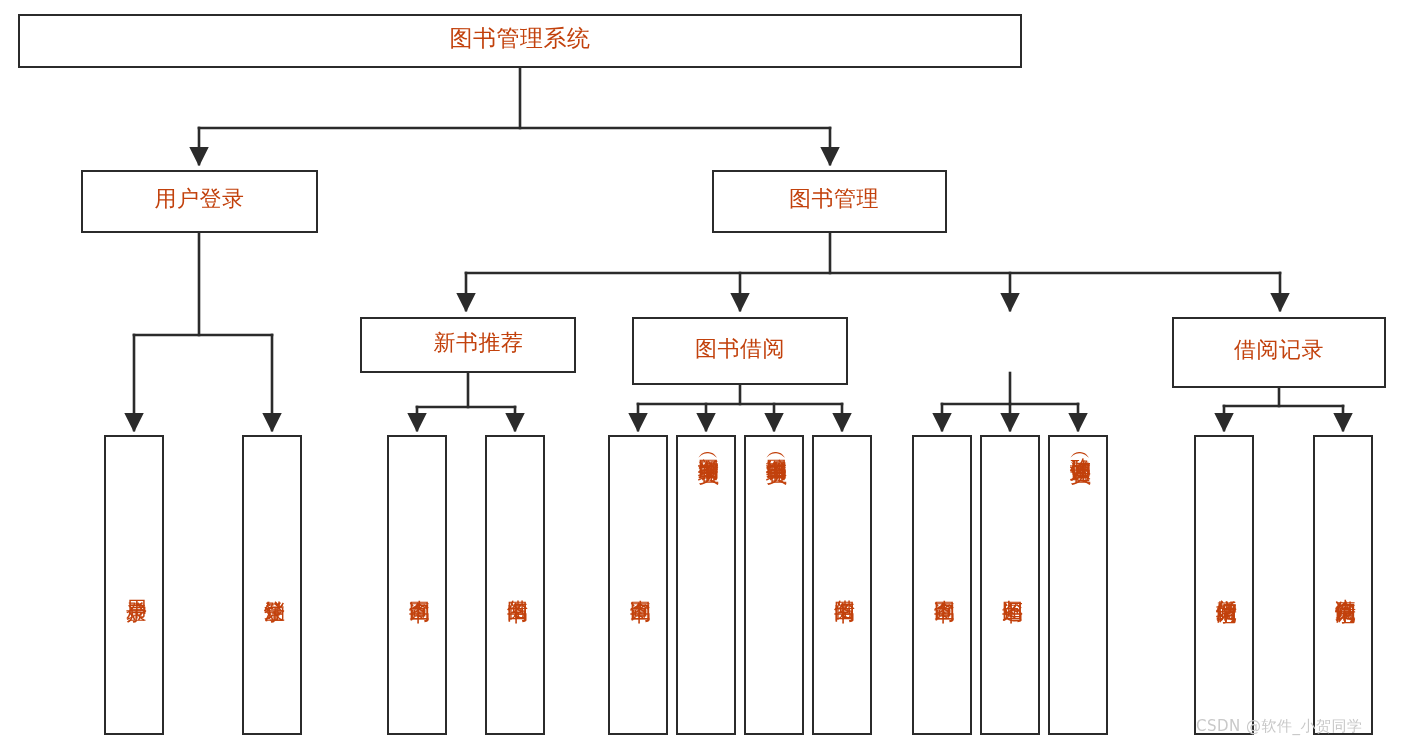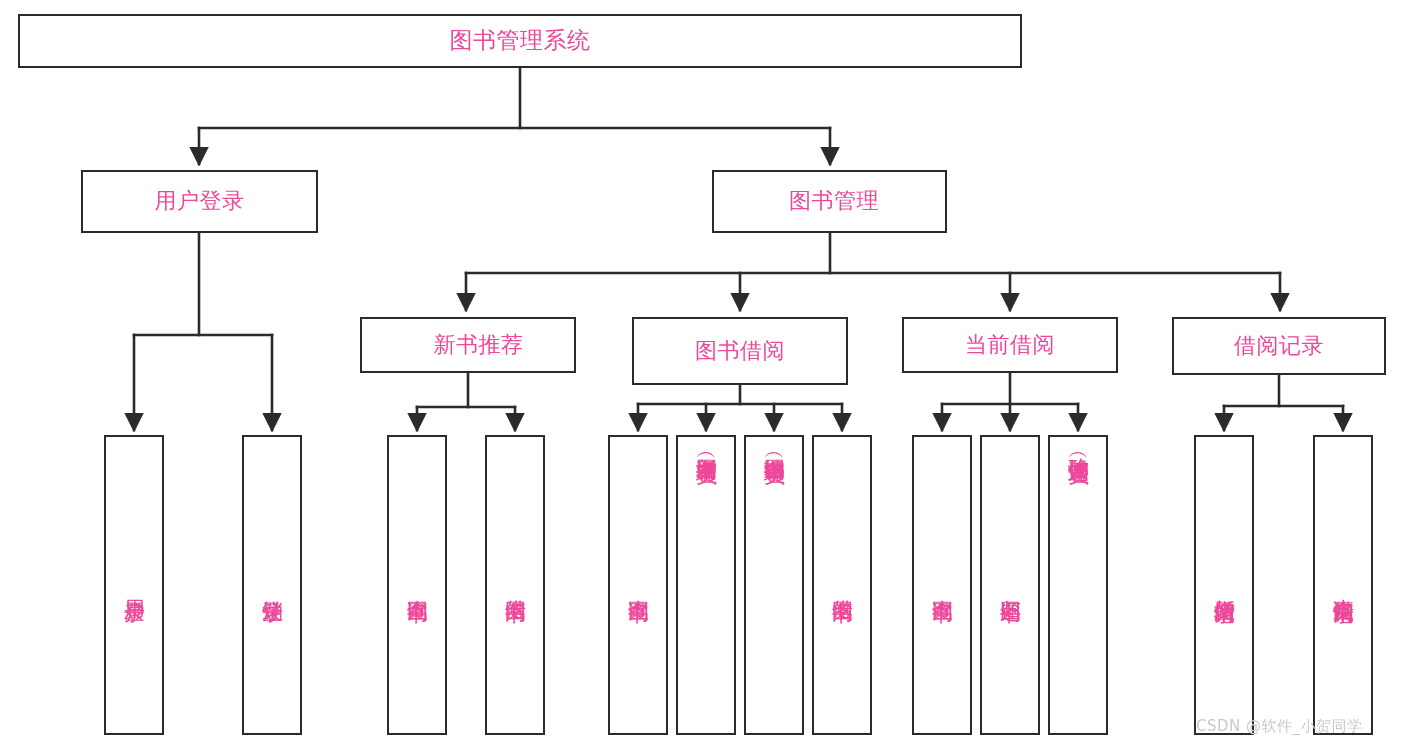--- a/index.html
+++ b/index.html
@@ -27,21 +27,22 @@
     pointer-events: none;
   }
   .node {
     position: absolute;
     box-sizing: border-box;
     border: 2.5px solid #2b2b2b;
     background: #ffffff;
     display: flex;
     align-items: center;
     justify-content: center;
-    color: #ec4899;
+    color: #c2410c;
+    font-family: Liberation Mono, monospace;
   }
   .node.h {
     
   }
   .node.h .label {
     font-size: 22px;
     line-height: 1.2;
     letter-spacing: 0.5px;
     white-space: nowrap;
   }
@@ -141,24 +142,21 @@
   <div class="node h" style="left:712px; top:170px; width:235px; height:63px;padding-left:9px;">
     <span class="label">图书管理</span>
   </div>
 
   <div class="node h" style="left:360px; top:317px; width:216px; height:56px;padding-left:21px;">
     <span class="label">新书推荐</span>
   </div>
   <div class="node h" style="left:632px; top:317px; width:216px; height:68px;">
     <span class="label">图书借阅</span>
   </div>
-  <div class="node h" style="left:902px; top:317px; width:216px; height:56px;">
-    <span class="label">当前借阅</span>
-  </div>
-  <div class="node h" style="left:1172px; top:317px; width:214px; height:58px;">
+  <div class="node h" style="left:1172px; top:317px; width:214px; height:71px;">
     <span class="label">借阅记录</span>
   </div>
 
   <div class="node v" style="left:104px; top:435px; width:60px; height:300px;">
     <span class="label">用户登录</span>
   </div>
   <div class="node v" style="left:242px; top:435px; width:60px; height:300px;">
     <span class="label">注销登录</span>
   </div>
 

